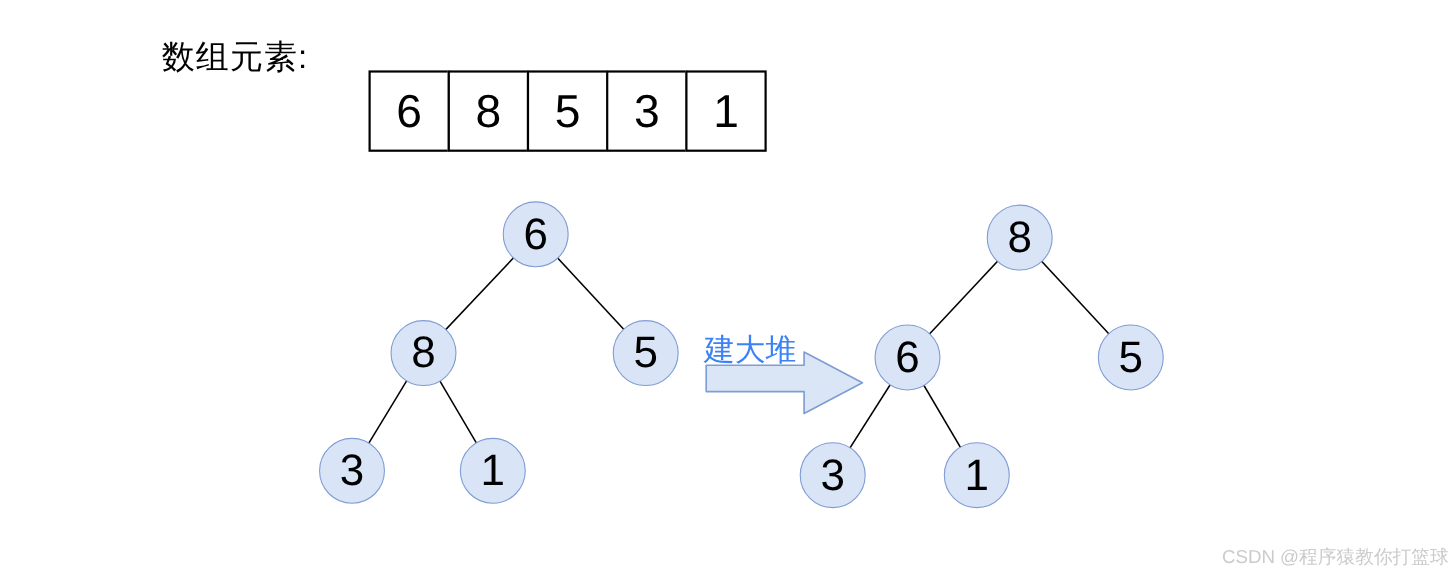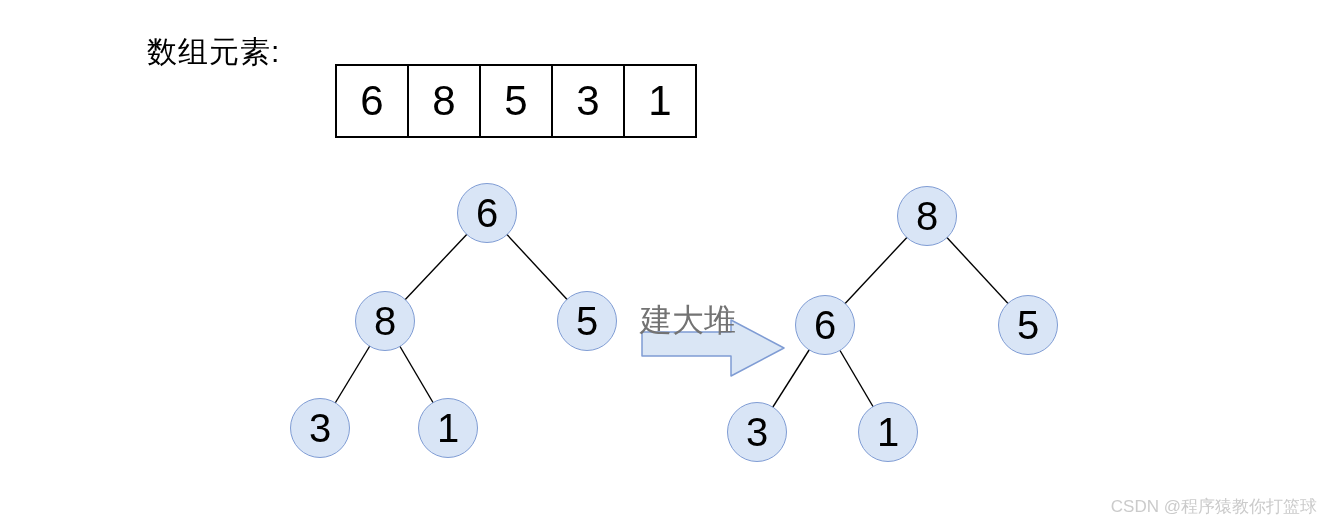--- a/index.html
+++ b/index.html
@@ -59,22 +59,22 @@
   .block-arrow {
     fill: var(--arrow-fill);
     stroke: var(--arrow-border);
     stroke-width: 1.5;
     stroke-linejoin: round;
   }
   .arrow-label {
     position: absolute;
     left: 640px;
     top: 299px;
-    font-size: 32px;
-    color: #737373;
+    font-size: 28px;
+    color: #3b82f6;
     white-space: nowrap;
   }
   .node {
     position: absolute;
     width: 60px;
     height: 60px;
     border-radius: 50%;
     background: var(--node-fill);
     border: 1.5px solid var(--node-border);
     box-sizing: border-box;

